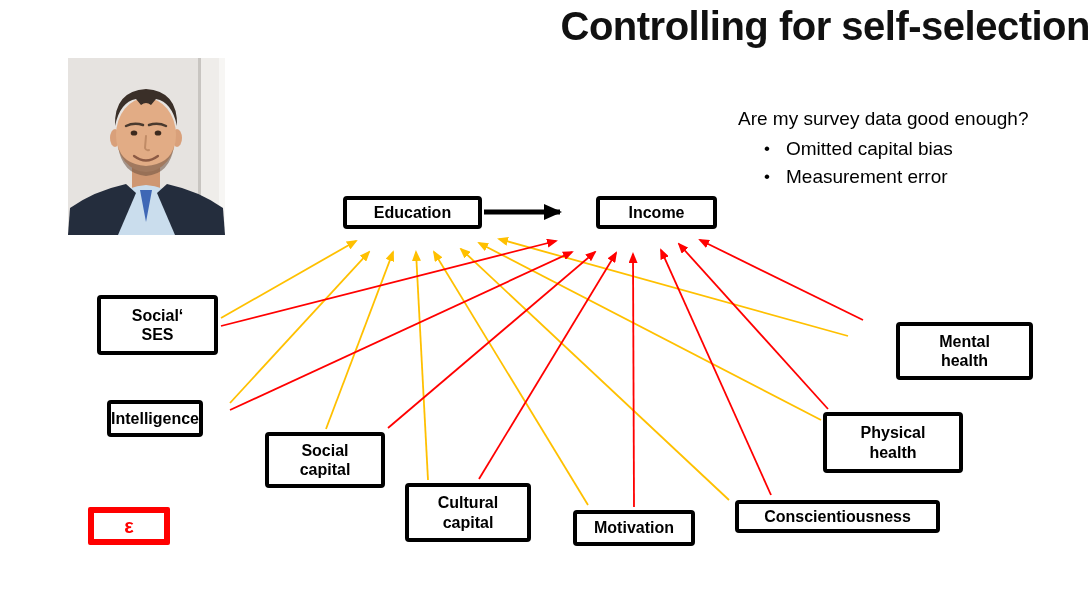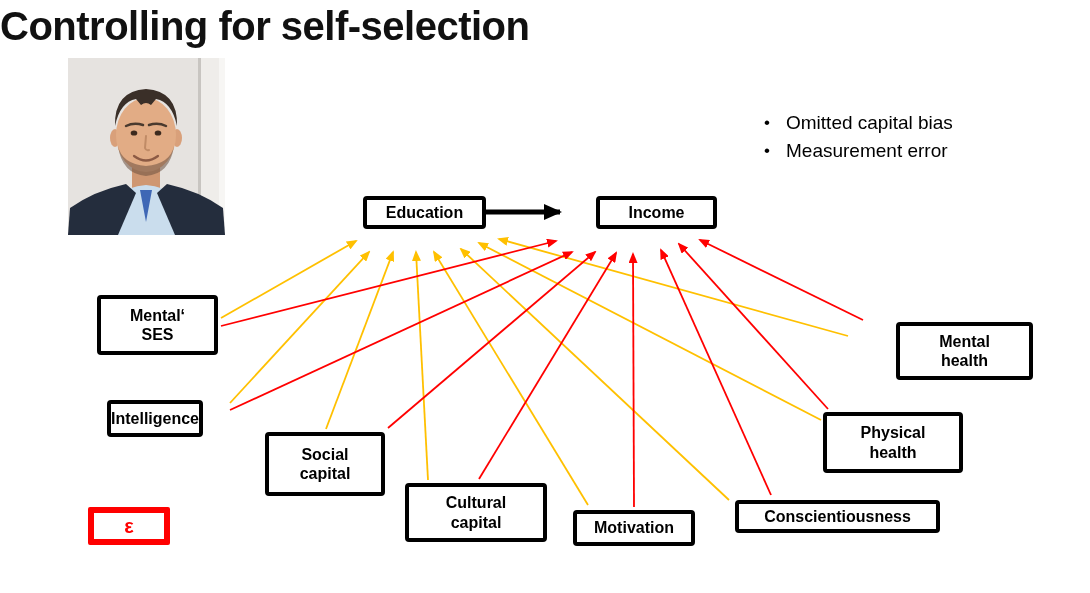--- a/index.html
+++ b/index.html
@@ -5,21 +5,21 @@
   html,body{margin:0;padding:0;background:#ffffff;}
   .slide{
     position:relative;
     width:1090px;height:593px;
     background:#ffffff;
     font-family:"Liberation Sans", sans-serif;
     overflow:hidden;
   }
   .slide-title{
     position:absolute;left:0;right:0;top:4px;
-    text-align:left;
+    text-align:right;
     font-size:40px;font-weight:600;color:#111111;
     letter-spacing:-0.5px;
   }
   .portrait{
     position:absolute;left:68px;top:58px;
     width:157px;height:177px;display:block;
   }
   .note{
     position:absolute;left:738px;top:106px;width:345px;
     color:#000000;
@@ -76,20 +76,21 @@
     <path d="M58,68 q8,-4 17,-1" stroke="#4a3a2e" stroke-width="2.5" fill="none" stroke-linecap="round"></path>
     <path d="M98,68 q-8,-4 -17,-1" stroke="#4a3a2e" stroke-width="2.5" fill="none" stroke-linecap="round"></path>
     <ellipse cx="66" cy="75" rx="3.3" ry="2.6" fill="#3c2a1e"></ellipse>
     <ellipse cx="90" cy="75" rx="3.3" ry="2.6" fill="#3c2a1e"></ellipse>
     <path d="M78,78 L77,90 q1,3 4,2" stroke="#c08b66" stroke-width="2" fill="none" stroke-linecap="round"></path>
     <path d="M66,98 q12,9 24,0" stroke="#8c5a44" stroke-width="2.2" fill="none" stroke-linecap="round"></path>
     <path d="M50,88 Q54,116 78,118 Q102,116 106,88 Q102,106 78,108 Q54,106 50,88 Z" fill="#6b5140" opacity="0.55"></path>
   </svg>
 
   <div class="note">
+    <div class="note-heading">Are my survey data good enough?</div>
     <ul>
       <li>
         <span class="dot">•</span>
         <span>Omitted capital bias</span>
       </li>
       <li>
         <span class="dot">•</span>
         <span>Measurement error</span>
       </li>
     </ul>
@@ -119,38 +120,38 @@
       <line x1="221" y1="326" x2="556" y2="241" class="edge edge-inc" marker-end="url(#arrow-inc)"></line>
       <line x1="230" y1="410" x2="572" y2="252" class="edge edge-inc" marker-end="url(#arrow-inc)"></line>
       <line x1="388" y1="428" x2="595" y2="252" class="edge edge-inc" marker-end="url(#arrow-inc)"></line>
       <line x1="479" y1="479" x2="616" y2="253" class="edge edge-inc" marker-end="url(#arrow-inc)"></line>
       <line x1="634" y1="507" x2="633" y2="254" class="edge edge-inc" marker-end="url(#arrow-inc)"></line>
       <line x1="771" y1="495" x2="661" y2="250" class="edge edge-inc" marker-end="url(#arrow-inc)"></line>
       <line x1="828" y1="409" x2="679" y2="244" class="edge edge-inc" marker-end="url(#arrow-inc)"></line>
       <line x1="863" y1="320" x2="700" y2="240" class="edge edge-inc" marker-end="url(#arrow-inc)"></line>
     </svg>
 
-  <div class="node" style="left:363px;top:196px;width:123px;height:33px">
+  <div class="node" style="left:343px;top:196px;width:139px;height:33px">
     <span class="node-label">Education</span>
   </div>
   <div class="node" style="left:596px;top:196px;width:121px;height:33px">
     <span class="node-label">Income</span>
   </div>
   <div class="node" style="left:97px;top:295px;width:121px;height:60px">
-    <span class="node-label">Mental‘
+    <span class="node-label">Social‘
 SES</span>
   </div>
   <div class="node" style="left:107px;top:400px;width:96px;height:37px">
     <span class="node-label">Intelligence</span>
   </div>
-  <div class="node" style="left:265px;top:432px;width:120px;height:64px">
+  <div class="node" style="left:265px;top:432px;width:120px;height:56px">
     <span class="node-label">Social
 capital</span>
   </div>
-  <div class="node" style="left:405px;top:483px;width:142px;height:59px">
+  <div class="node" style="left:405px;top:483px;width:126px;height:59px">
     <span class="node-label">Cultural
 capital</span>
   </div>
   <div class="node" style="left:573px;top:510px;width:122px;height:36px">
     <span class="node-label">Motivation</span>
   </div>
   <div class="node" style="left:735px;top:500px;width:205px;height:33px">
     <span class="node-label">Conscientiousness</span>
   </div>
   <div class="node" style="left:823px;top:412px;width:140px;height:61px">

